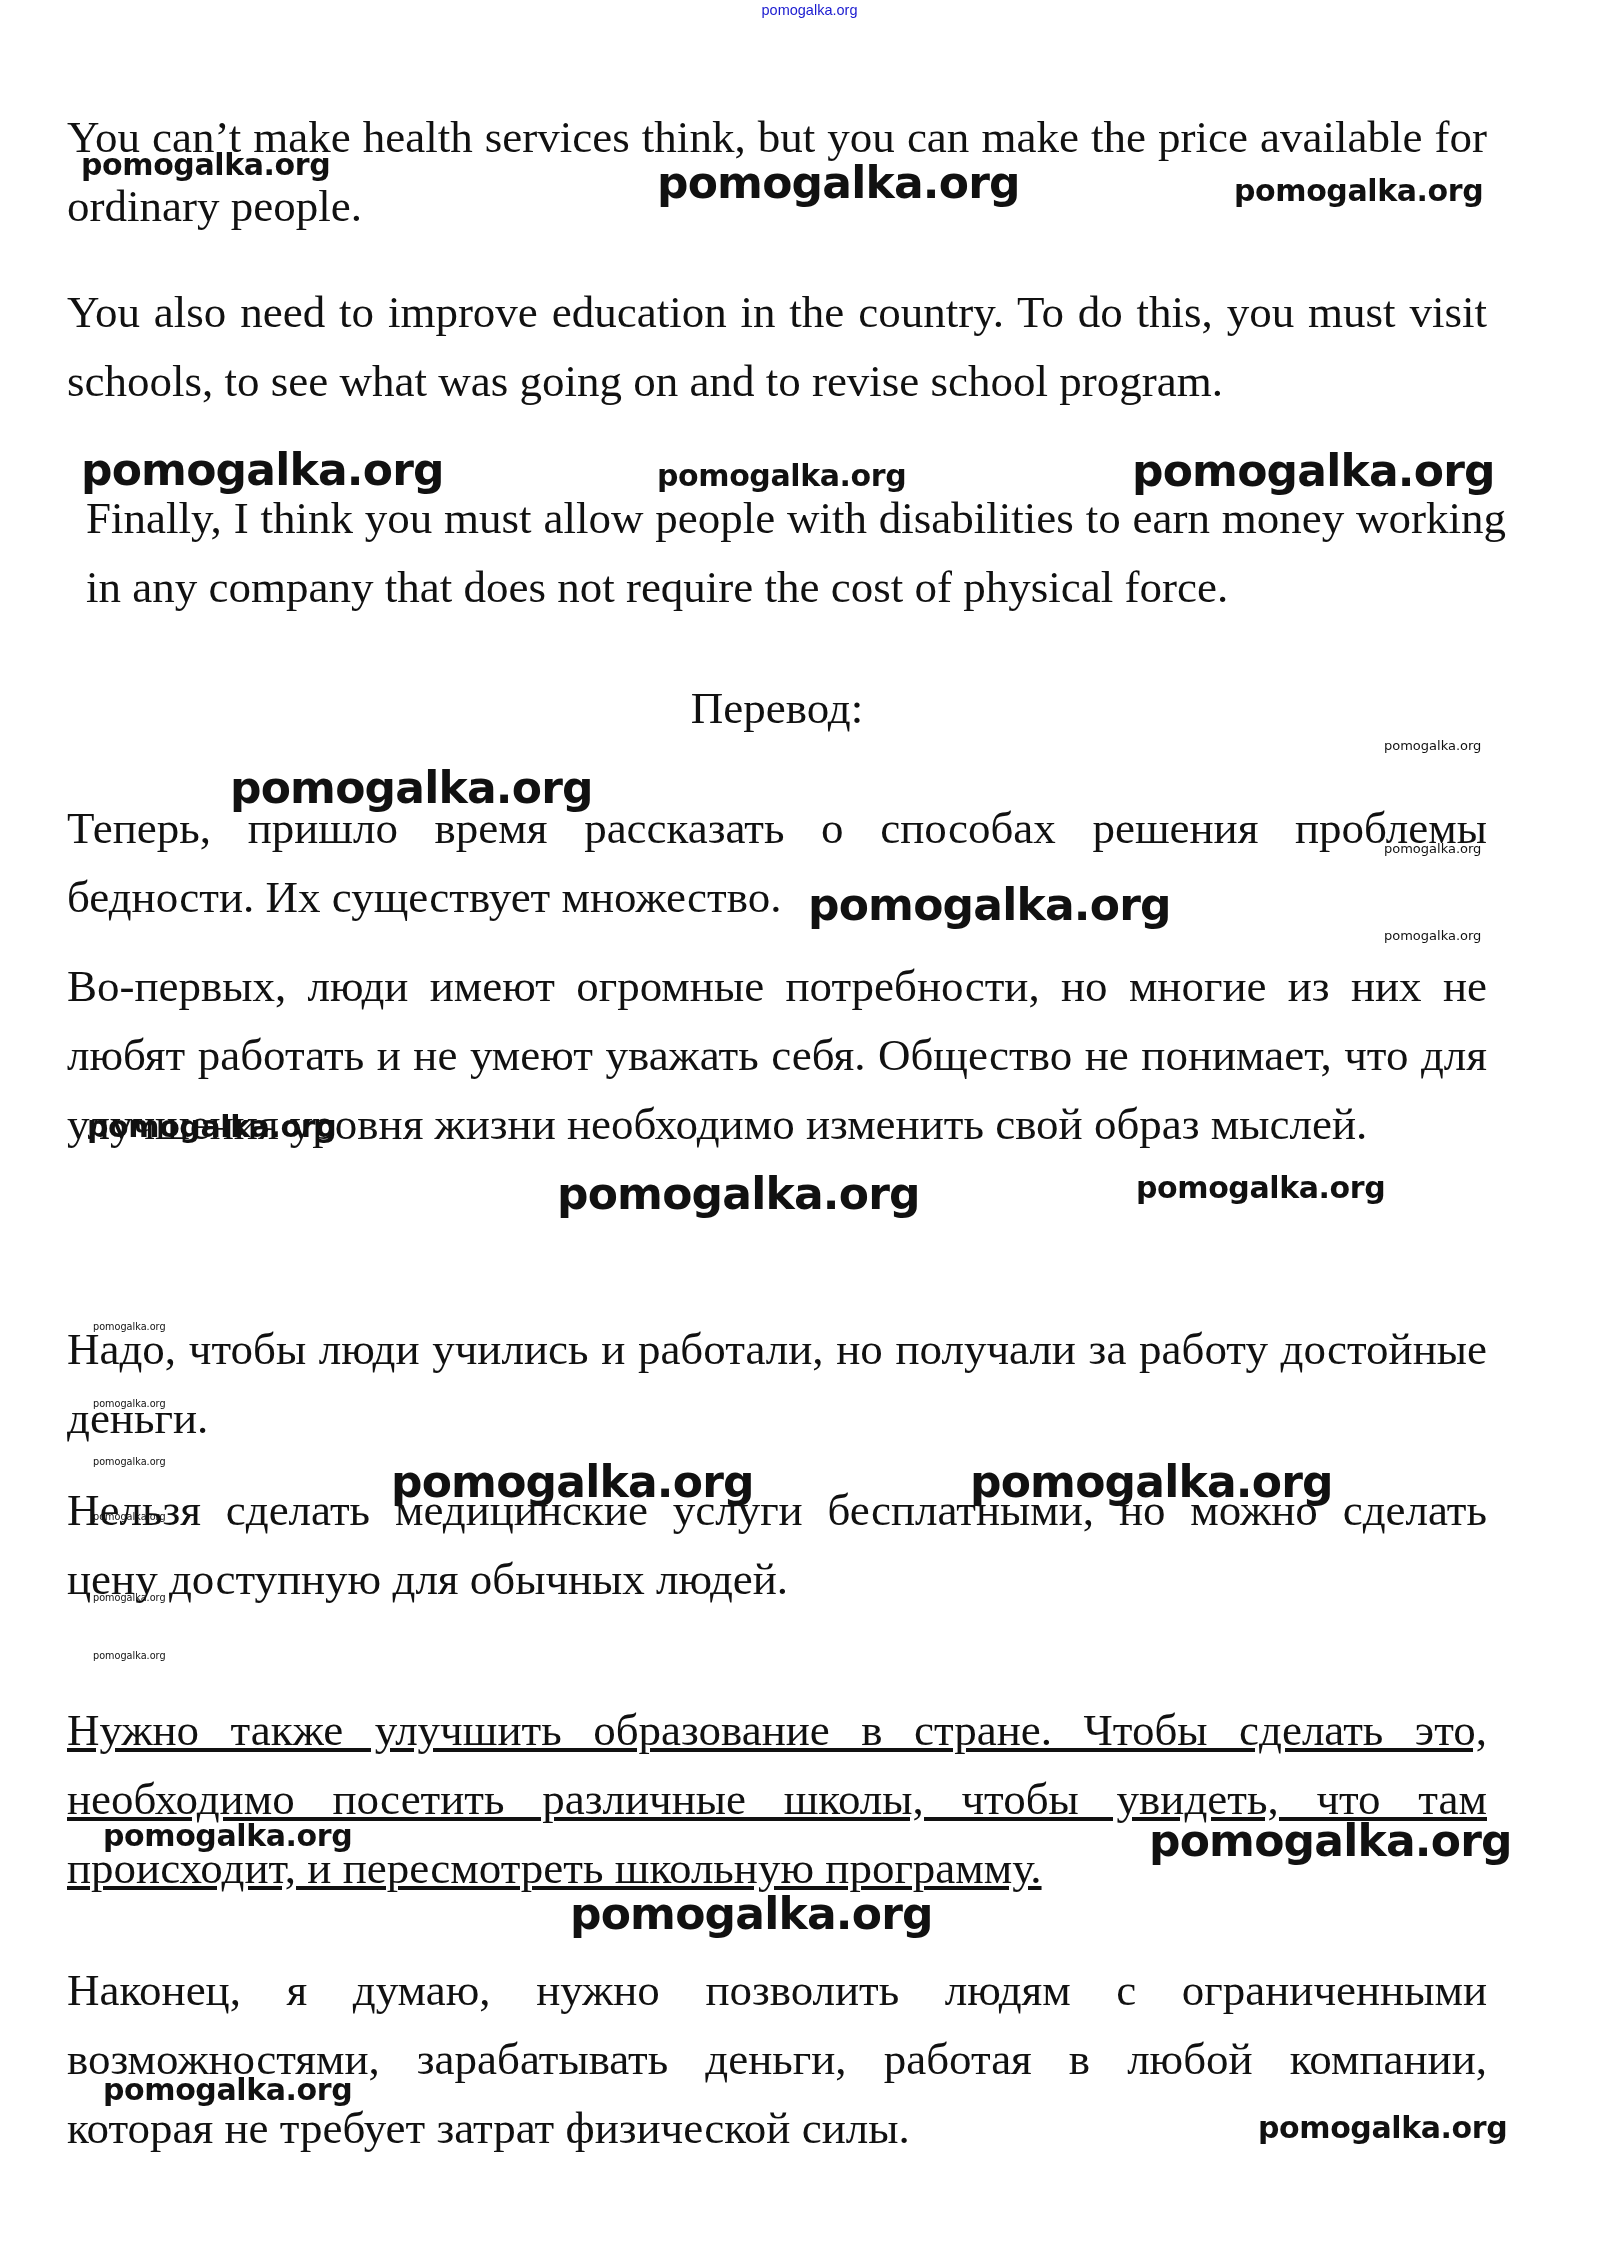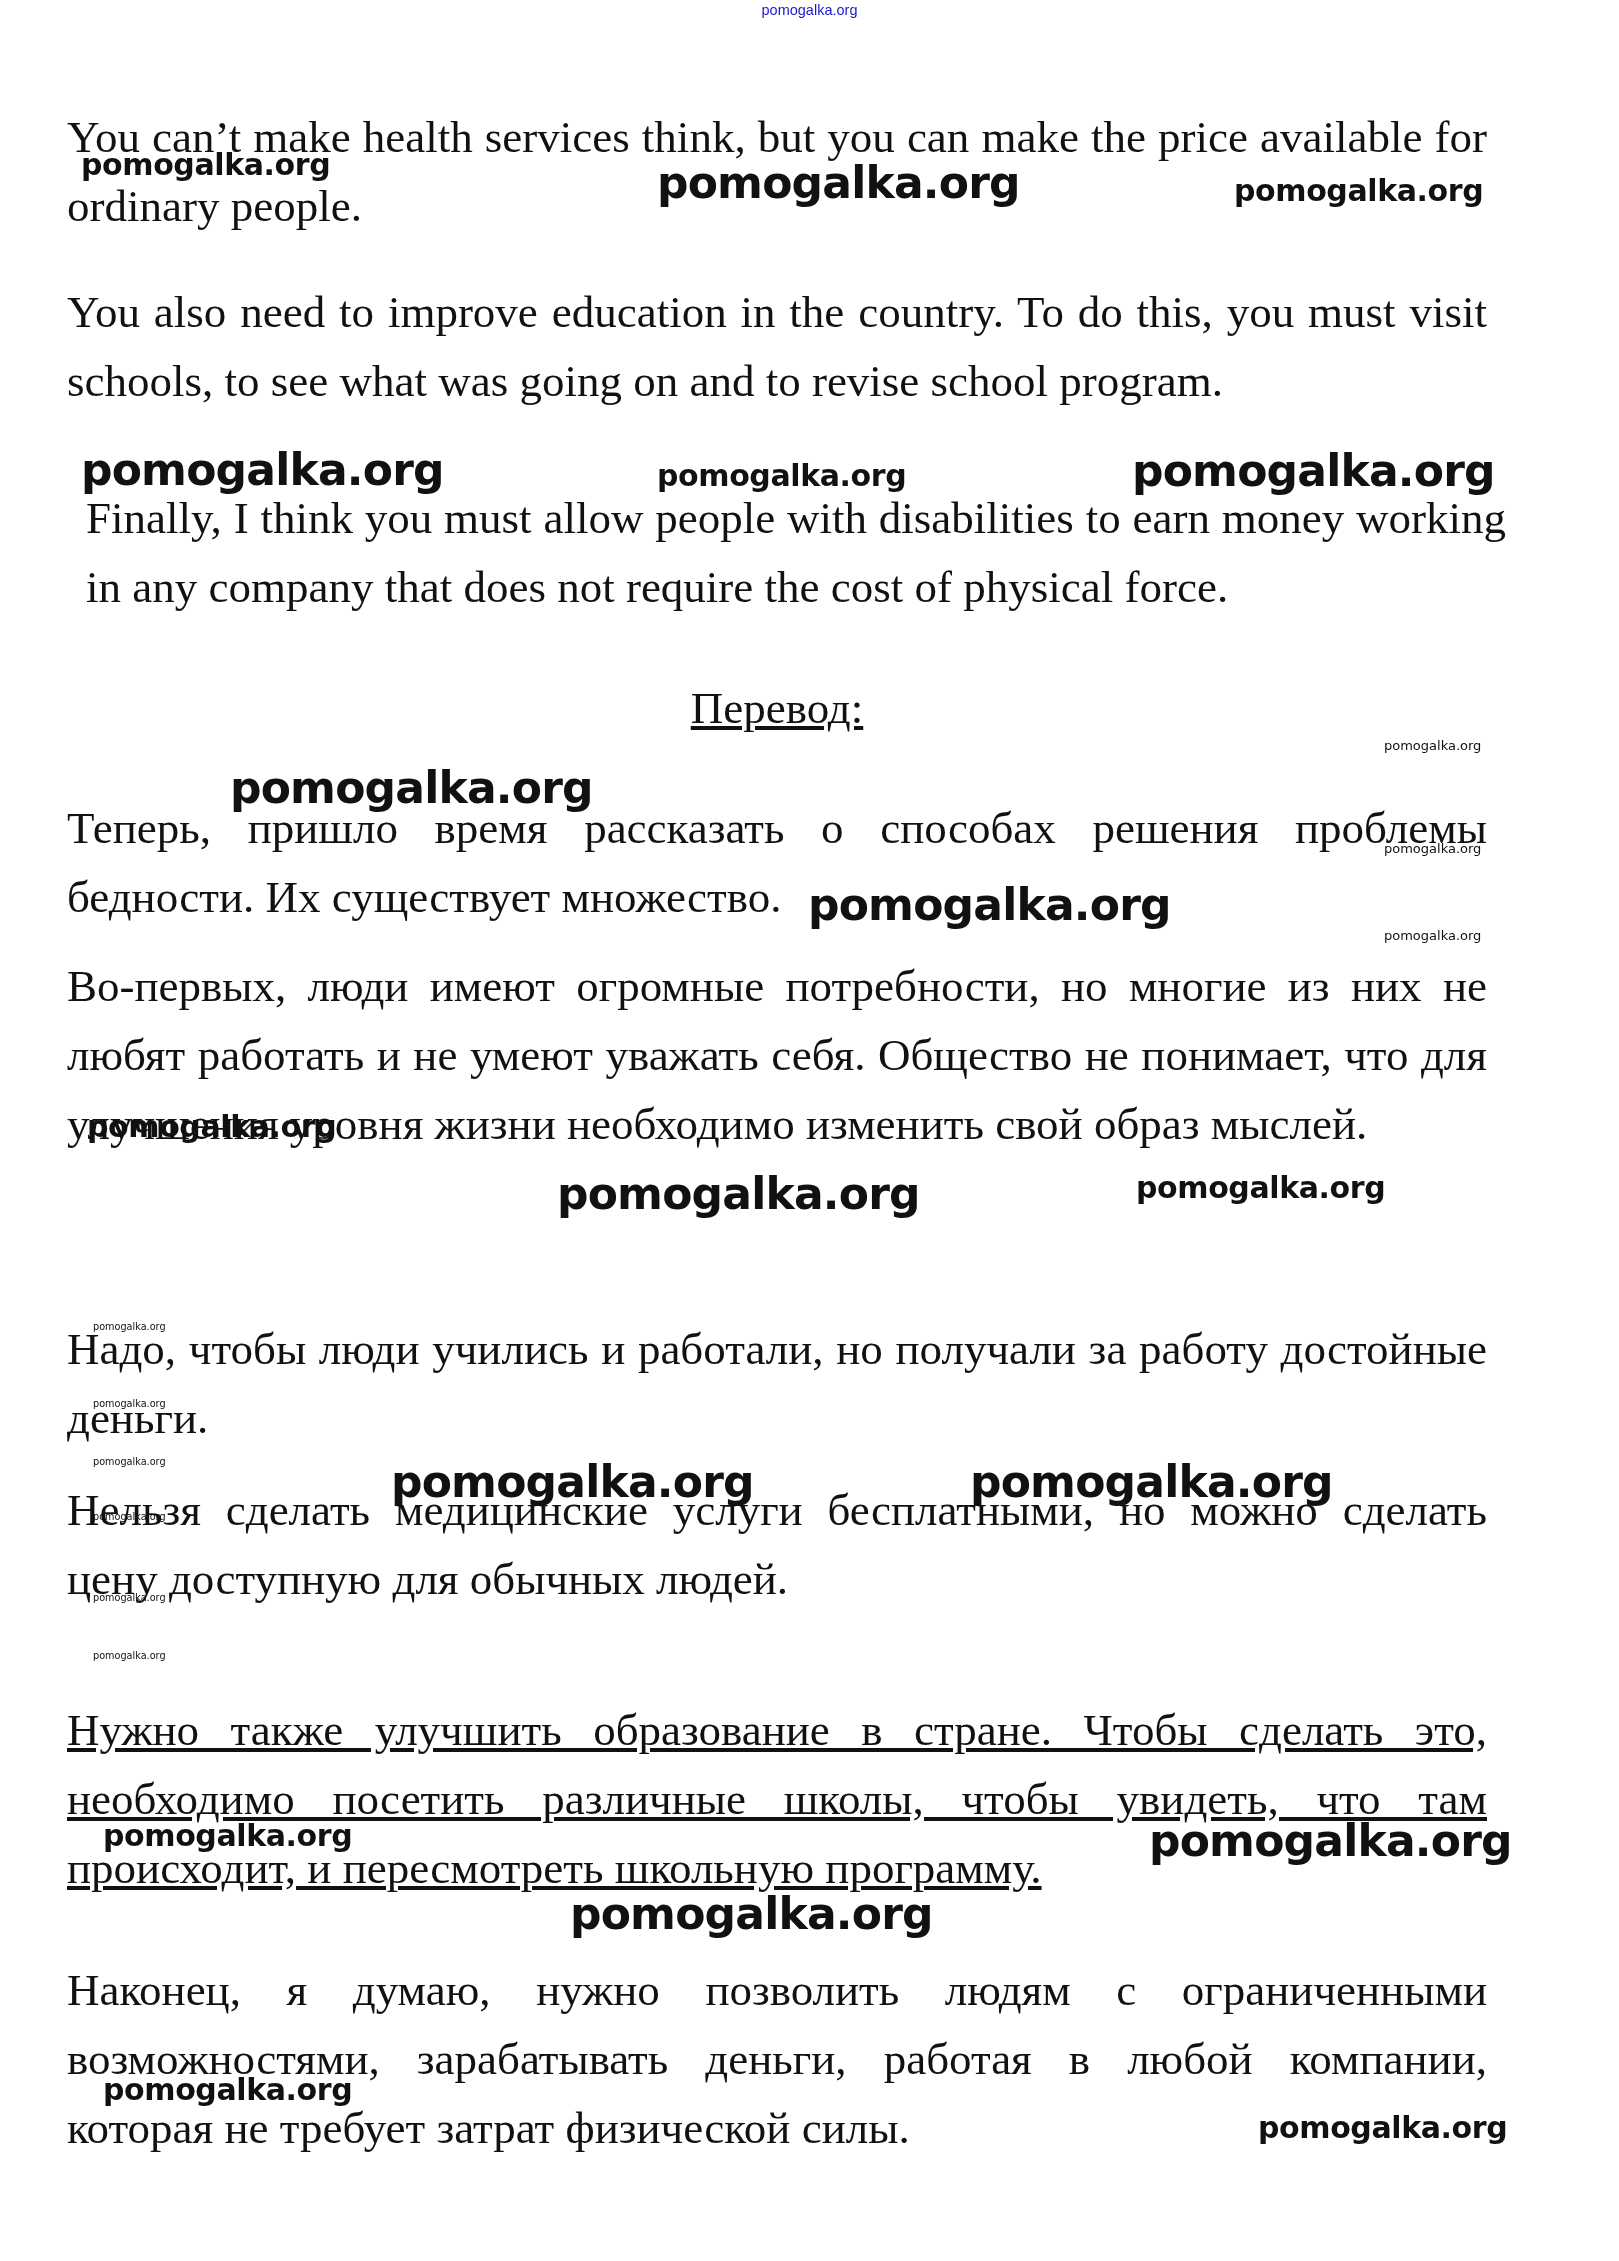--- a/index.html
+++ b/index.html
@@ -1,21 +1,21 @@
 <!DOCTYPE html>
 <html style="font-size:13px"><head>
 <meta charset="utf-8">
 <style>
   html, body { margin: 0; padding: 0; background: #ffffff; }
   body { width: 1619px; height: 2261px; position: relative; overflow: hidden; }
   .top-wm { position: absolute; top: 1.6px; left: 0; width: 1619px; text-align: center;
     font-family: "Liberation Sans", sans-serif; font-size: 14.5px; color: #1a1ad0; }
   .p { position: absolute; left: 67px; width: 1420px; font-family: "Liberation Serif", serif;
     font-size: 45px; line-height: 69px; color: #111; text-align: justify; text-align-last: left; }
-  .center { text-align: left; text-align-last: center; text-decoration: underline; }
+  .center { text-align: left; text-align-last: center; }
   .wm { position: absolute; font-family: "DejaVu Sans", sans-serif; color: #111; white-space: nowrap; }
   .wm.xl { font-size: 44px; font-weight: bold; letter-spacing: -0.8px; }
   .wm.l { font-size: 30px; font-weight: bold; letter-spacing: -0.4px; }
   .wm.s { font-size: 13px; }
   .wm.xs { font-size: 9.7px; }
 </style>
 </head>
 <body>
 
 <div class="top-wm">pomogalka.org</div>

